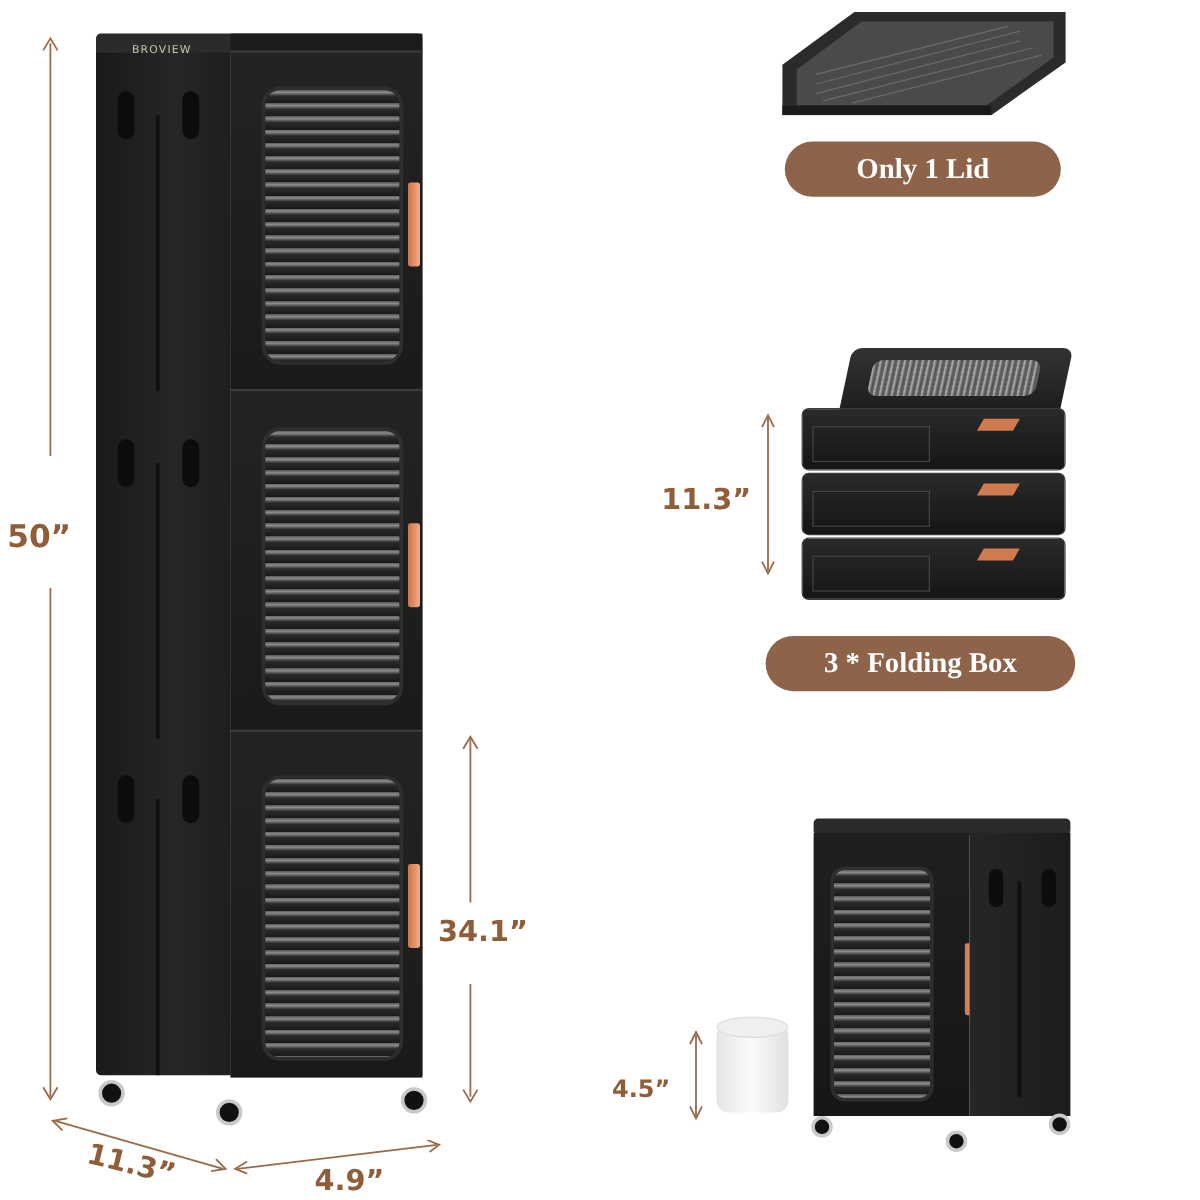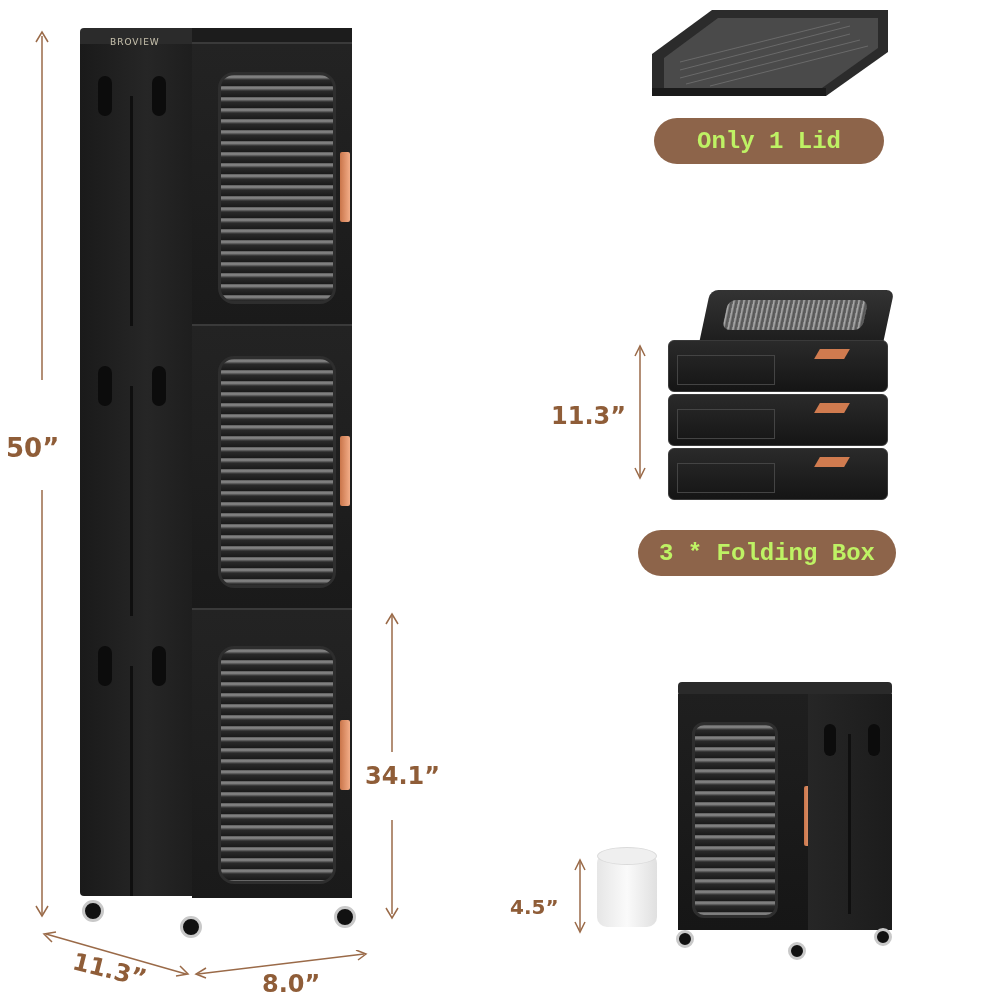--- a/index.html
+++ b/index.html
@@ -1,19 +1,19 @@
 <!DOCTYPE html>
 <html><head>
 <meta charset="utf-8">
 <style>
   html, body { margin:0; padding:0; background:#ffffff; }
   body { width:1000px; height:1000px; position:relative; overflow:hidden; font-family:"DejaVu Sans", sans-serif; }
   .abs { position:absolute; }
   .dim-text { color:#8f5d38; font-weight:bold; font-family:"DejaVu Sans", sans-serif; }
-  .pill { background:#8d644a; color:#bef264; border-radius:30px; font-weight:bold; display:flex; align-items:center; justify-content:center; font-family:Liberation Mono, monospace; }
+  .pill { background:#8d644a; color:#ffffff; border-radius:30px; font-weight:bold; display:flex; align-items:center; justify-content:center; font-family:Liberation Serif, serif; }
 
   
   .cabinet { left:80px; top:28px; width:272px; height:880px; }
   .cab-side { position:absolute; left:0; top:8px; width:112px; height:860px; background:linear-gradient(90deg,#1a1a1a,#262626 60%,#1e1e1e); border-radius:4px 0 0 4px; }
   .cab-front { position:absolute; left:112px; top:0; width:160px; height:868px; background:#1c1c1c; }
   .cab-top { position:absolute; left:0; top:0; width:272px; height:16px; background:#2b2b2b; border-radius:4px 4px 0 0; }
   .module { position:absolute; left:0; width:160px; background:linear-gradient(180deg,#232323,#1a1a1a); border-top:2px solid #3a3a3a; }
   .window { position:absolute; left:26px; width:112px; border-radius:16px; border:3px solid #2e2e2e;
             background: repeating-linear-gradient(180deg,#5a5a5a 0px,#8c8c8c 2px,#2a2a2a 5px,#1a1a1a 11px); }
   .handle { position:absolute; right:2px; width:10px; height:70px; background:linear-gradient(90deg,#c9754a,#f3ad88); border-radius:2px; }
@@ -91,21 +91,21 @@
   <polyline points="16,2 4,4 12,12" fill="none" stroke="#9a6a48" stroke-width="1.5"></polyline>
   <polyline points="136,46 148,44 140,36" fill="none" stroke="#9a6a48" stroke-width="1.5"></polyline>
 </svg>
 <div class="abs dim-text" style="left:72px;top:956px;font-size:24px;transform:rotate(14deg);">11.3”</div>
 
 <svg class="abs" style="left:192px;top:950px" width="180" height="30">
   <line x1="6" y1="24" x2="172" y2="4" stroke="#9a6a48" stroke-width="1.5"></line>
   <polyline points="14,18 4,24 14,28" fill="none" stroke="#9a6a48" stroke-width="1.5"></polyline>
   <polyline points="164,0 174,4 166,10" fill="none" stroke="#9a6a48" stroke-width="1.5"></polyline>
 </svg>
-<div class="abs dim-text" style="left:262px;top:970px;font-size:24px;">8.0”</div>
+<div class="abs dim-text" style="left:262px;top:970px;font-size:24px;">4.9”</div>
 
 <svg class="abs lid" viewBox="0 0 240 88" width="240" height="88">
   <polygon points="2,46 62,2 238,2 238,44 176,88 2,88" fill="#2b2b2b"></polygon>
   <polygon points="14,50 68,10 228,10 228,40 172,80 14,80" fill="#4a4a4a"></polygon>
   <g stroke="#6a6a6a" stroke-width="1">
     <line x1="30" y1="70" x2="200" y2="26"></line>
     <line x1="30" y1="62" x2="200" y2="18"></line>
     <line x1="30" y1="54" x2="190" y2="14"></line>
     <line x1="36" y1="76" x2="210" y2="32"></line>
     <line x1="60" y1="78" x2="218" y2="38"></line>

